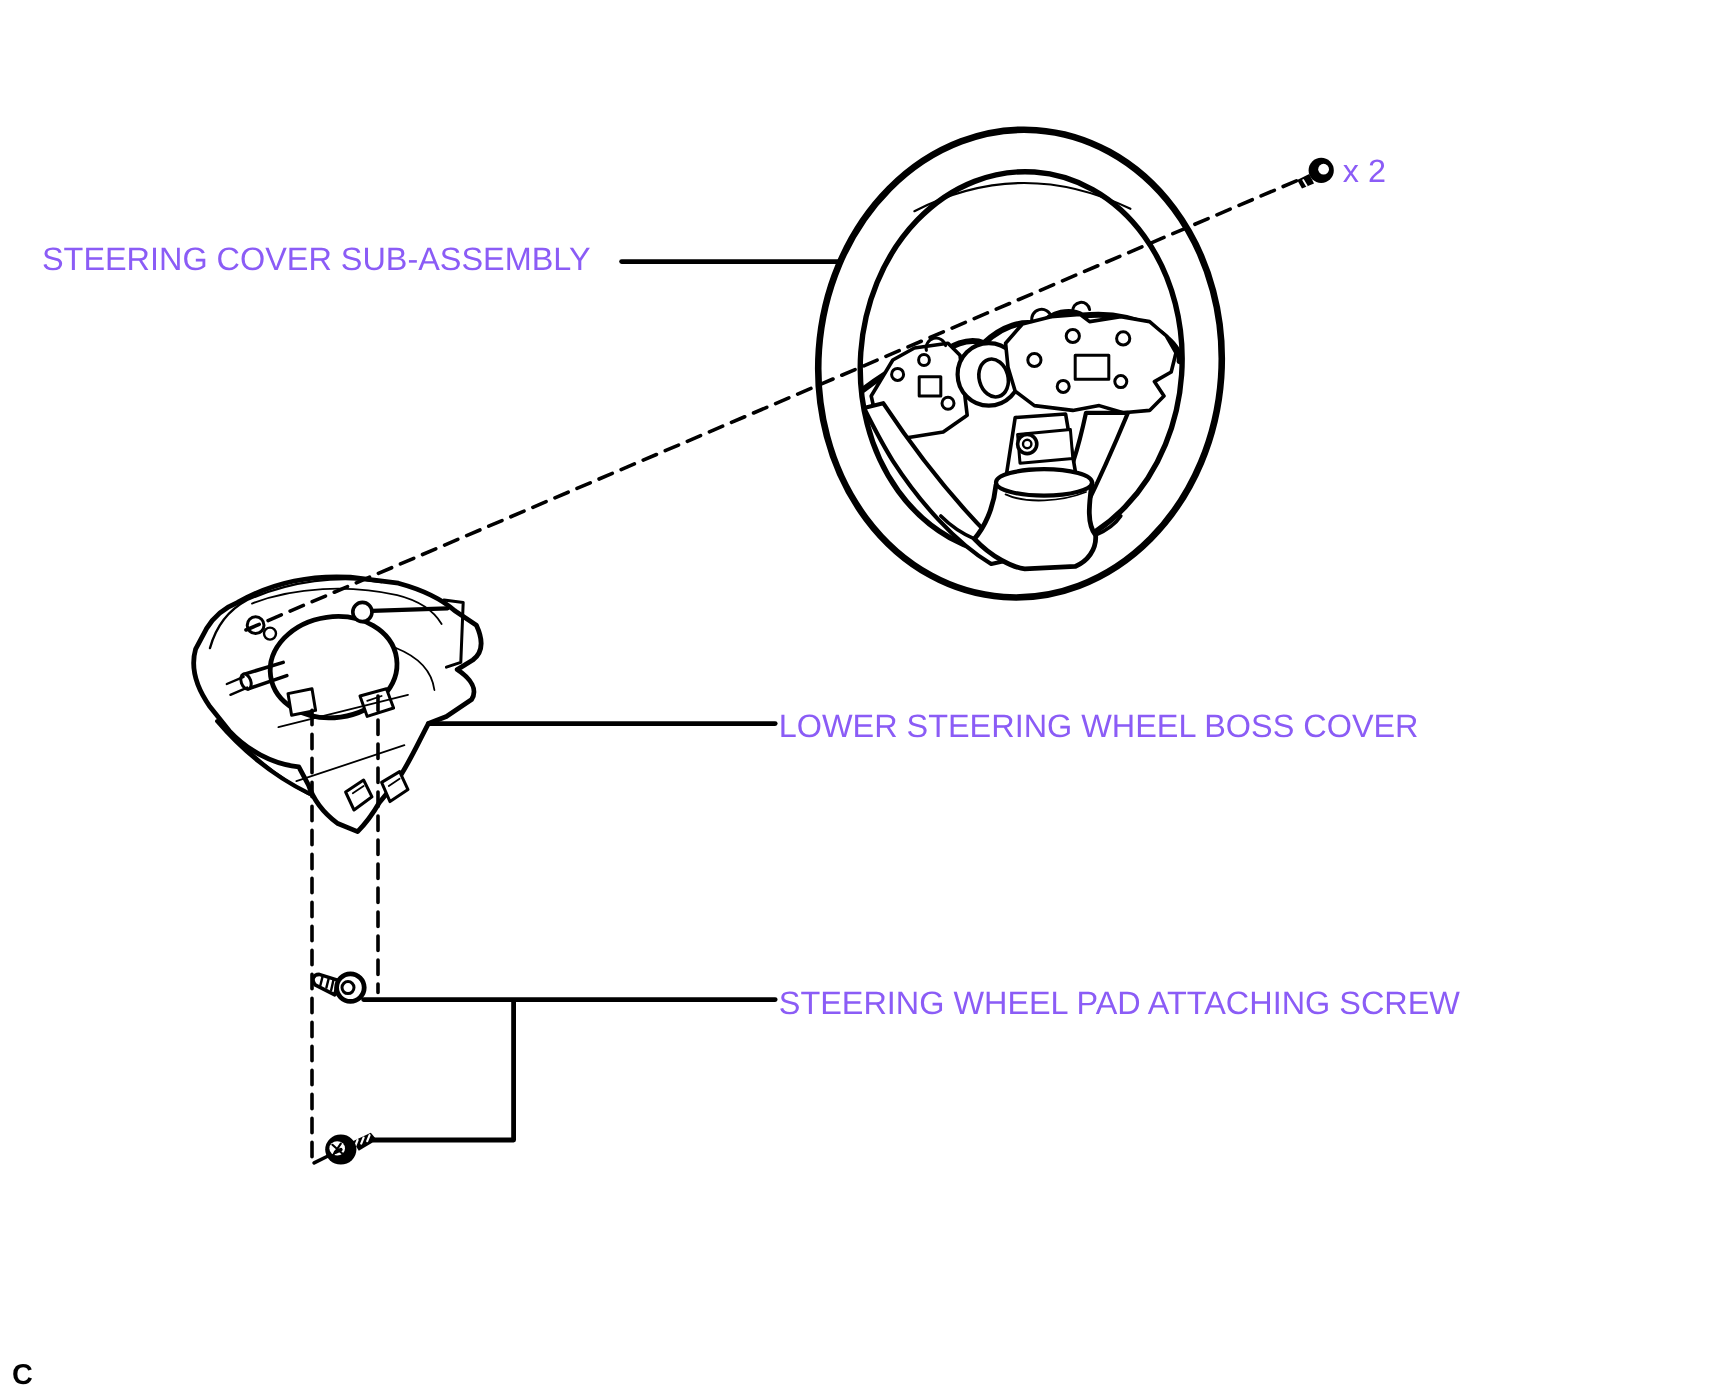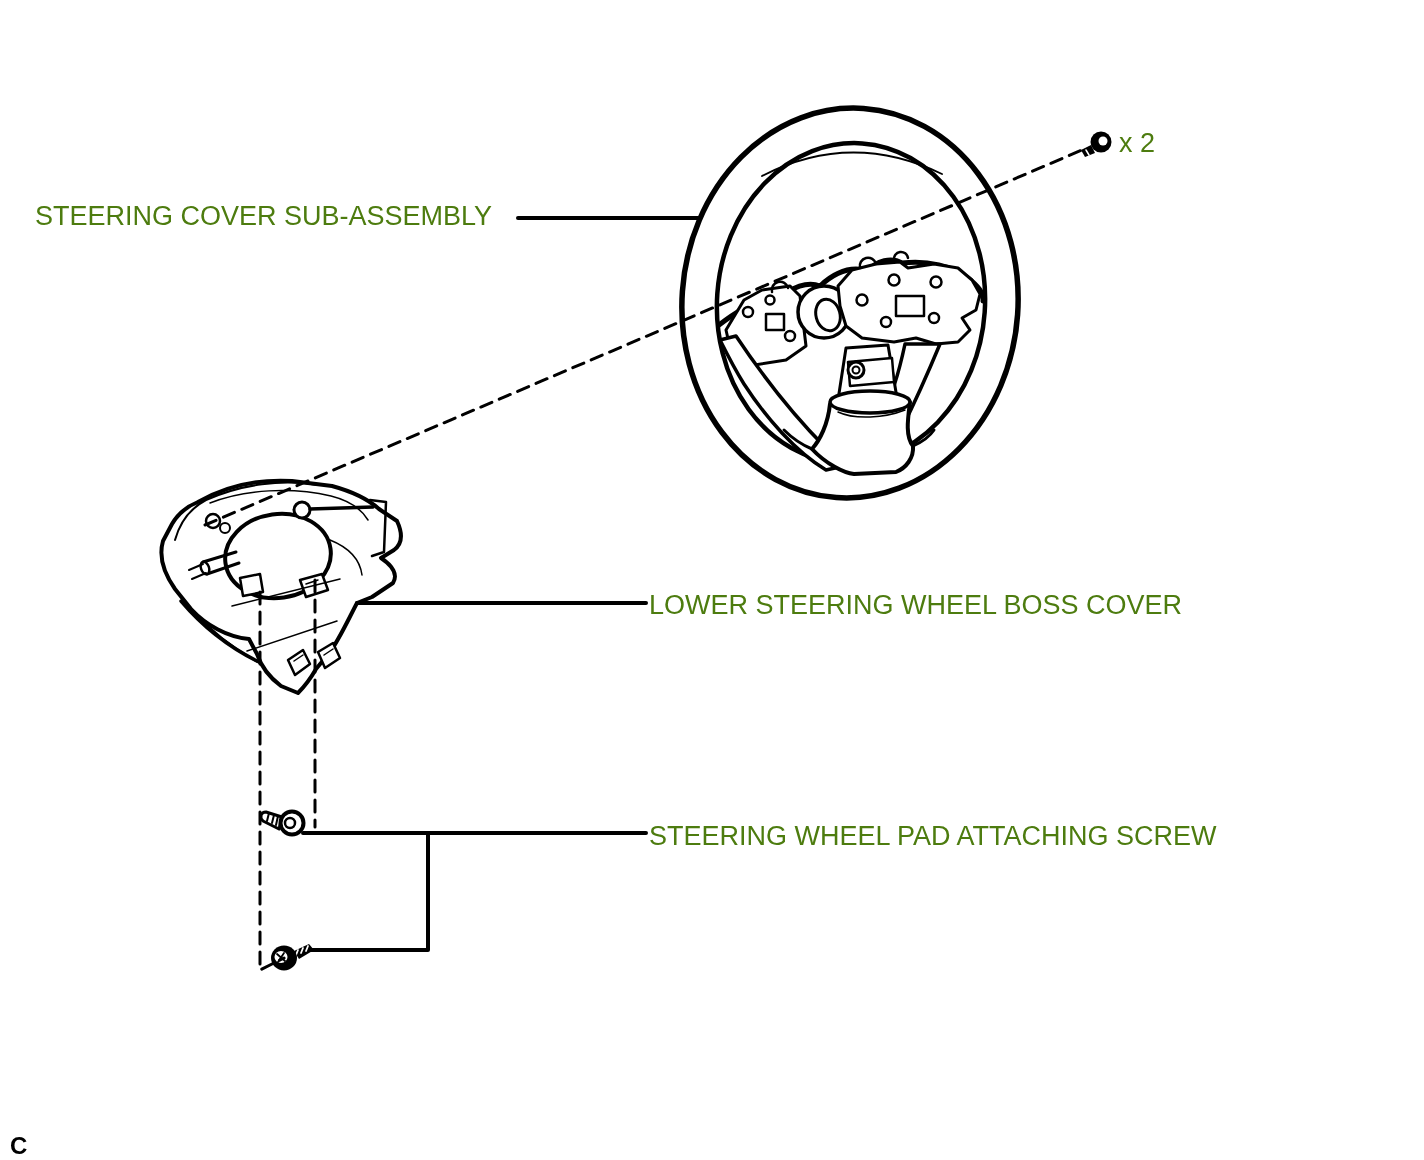--- a/index.html
+++ b/index.html
@@ -8,21 +8,21 @@
     width:1424px;height:1160px;
     background:#fff;
     font-family:"Liberation Sans", sans-serif;
     overflow:hidden;
   }
   #diagram-svg{position:absolute;left:0;top:0;width:1424px;height:1160px;}
   .part-label{
     position:absolute;
     font-size:27px;
     line-height:27px;
-    color:#4d7c0f;
+    color:#8b5cf6;
     white-space:nowrap;
     letter-spacing:0px;
   }
   #label-sub-assembly{left:35px;top:203px;}
   #label-boss-cover{left:649px;top:592px;}
   #label-pad-screw{left:649px;top:823px;}
   #label-screw-qty{left:1119px;top:130px;}
   #page-letter{
     position:absolute;left:10px;top:1134px;
     font-size:24px;font-weight:bold;color:#000;line-height:24px;

